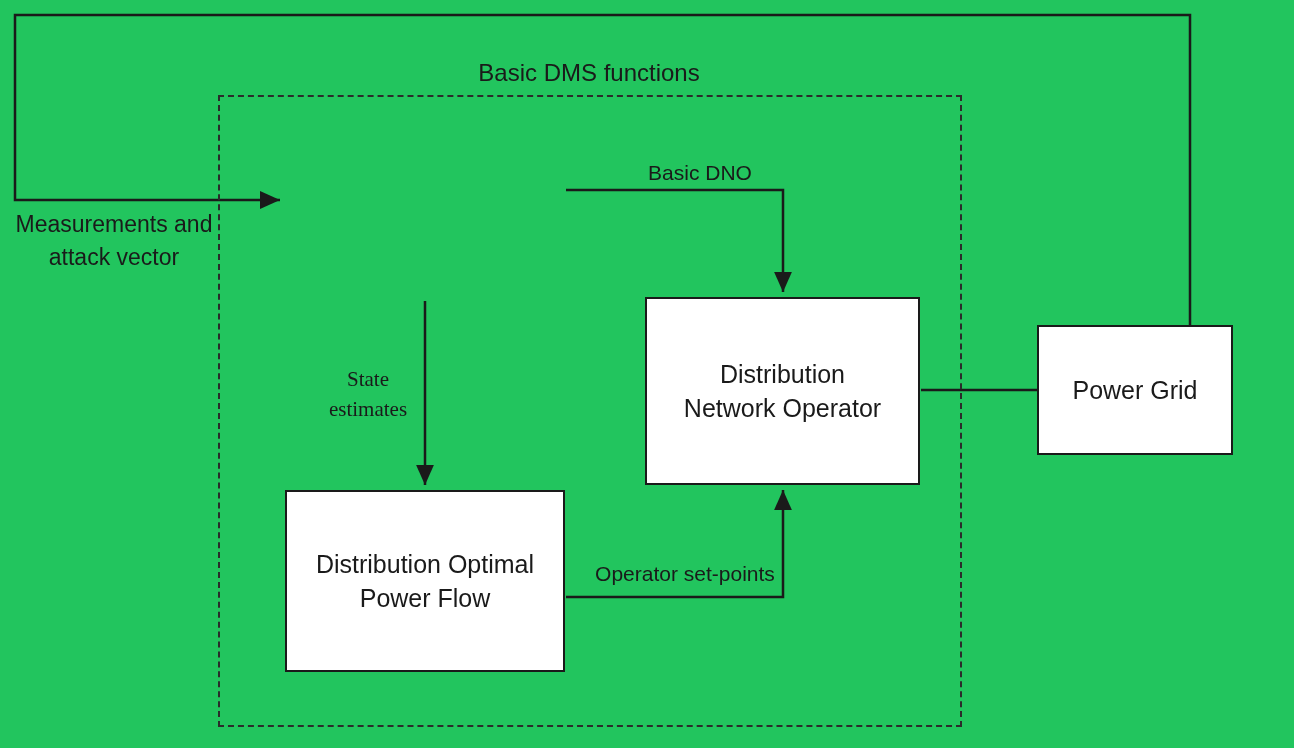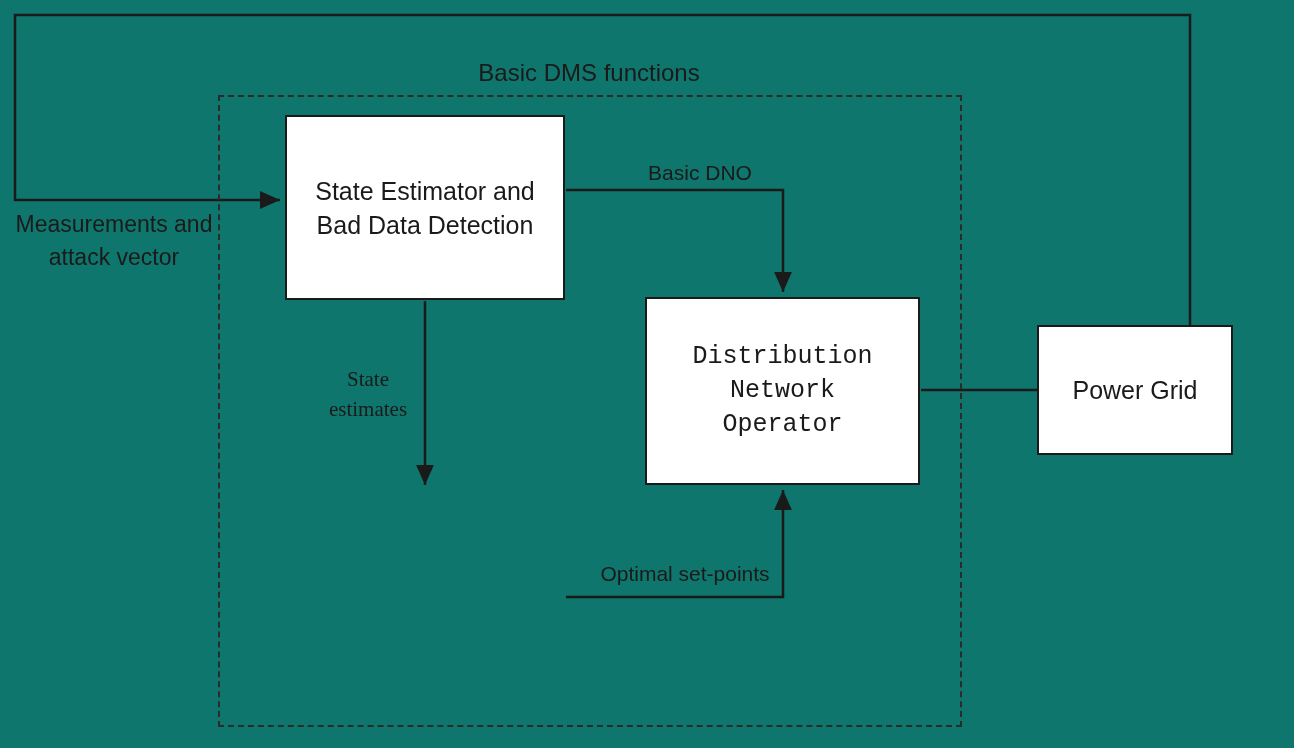--- a/index.html
+++ b/index.html
@@ -6,21 +6,21 @@
     margin: 0;
     padding: 0;
     background: #ffffff;
     font-family: "Liberation Sans", sans-serif;
     color: #1a1a1a;
   }
   .canvas {
     position: relative;
     width: 1294px;
     height: 748px;
-    background: #0f766e;
+    background: #22c55e;
     overflow: hidden;
   }
   .wires {
     position: absolute;
     left: 0;
     top: 0;
     width: 1294px;
     height: 748px;
   }
   .boundary {
@@ -54,21 +54,21 @@
     font-size: 25px;
     line-height: 34px;
   }
   .node-state-estimator { left: 285px; top: 115px; width: 280px; height: 185px; }
   .node-dno            { left: 645px; top: 297px; width: 275px; height: 188px; }
   .node-dopf           { left: 285px; top: 490px; width: 280px; height: 182px; }
   .node-power-grid     { left: 1037px; top: 325px; width: 196px; height: 130px; }
 
   .node-label { display: inline-block; }
   .w230 { max-width: 230px; }
-  .w200 { max-width: 200px; font-family: Liberation Mono, monospace; }
+  .w200 { max-width: 200px; }
   .w225 { max-width: 225px; }
 
   .edge-label {
     position: absolute;
     text-align: center;
     font-size: 21px;
     line-height: 30px;
   }
   .lbl-measurements { left: 6px;   top: 208px; width: 216px; font-size: 23px; line-height: 33px; }
   .lbl-notify       { left: 600px; top: 158px; width: 200px; }
@@ -94,34 +94,34 @@
     <path d="M 425 301 L 425 485" fill="none" stroke="#1a1a1a" stroke-width="2.5" marker-end="url(#arrow)"></path>
 
     <path d="M 566 597 L 783 597 L 783 490" fill="none" stroke="#1a1a1a" stroke-width="2.5" marker-end="url(#arrow)"></path>
 
     <path d="M 921 390 L 1090 390" fill="none" stroke="#1a1a1a" stroke-width="2.5" marker-end="url(#arrow)"></path>
   </svg>
 
   <div class="boundary"></div>
   <div class="boundary-title">Basic DMS functions</div>
 
-  <div class="node node-state-estimator">
-    <span class="node-label w230">State Estimator and Bad Data Detection</span>
-  </div>
 
   <div class="node node-dno">
     <span class="node-label w200">Distribution Network Operator</span>
   </div>
 
+  <div class="node node-dopf">
+    <span class="node-label w225">Distribution Optimal Power Flow</span>
+  </div>
 
   <div class="node node-power-grid">
     <span class="node-label">Power Grid</span>
   </div>
 
   <div class="edge-label lbl-measurements">Measurements and attack vector</div>
 
   <div class="edge-label lbl-notify">Basic DNO</div>
 
   <div class="edge-label lbl-state-est">State estimates</div>
 
-  <div class="edge-label lbl-control">Optimal set-points</div>
+  <div class="edge-label lbl-control">Operator set-points</div>
 
 </div>
 
 </body></html>

